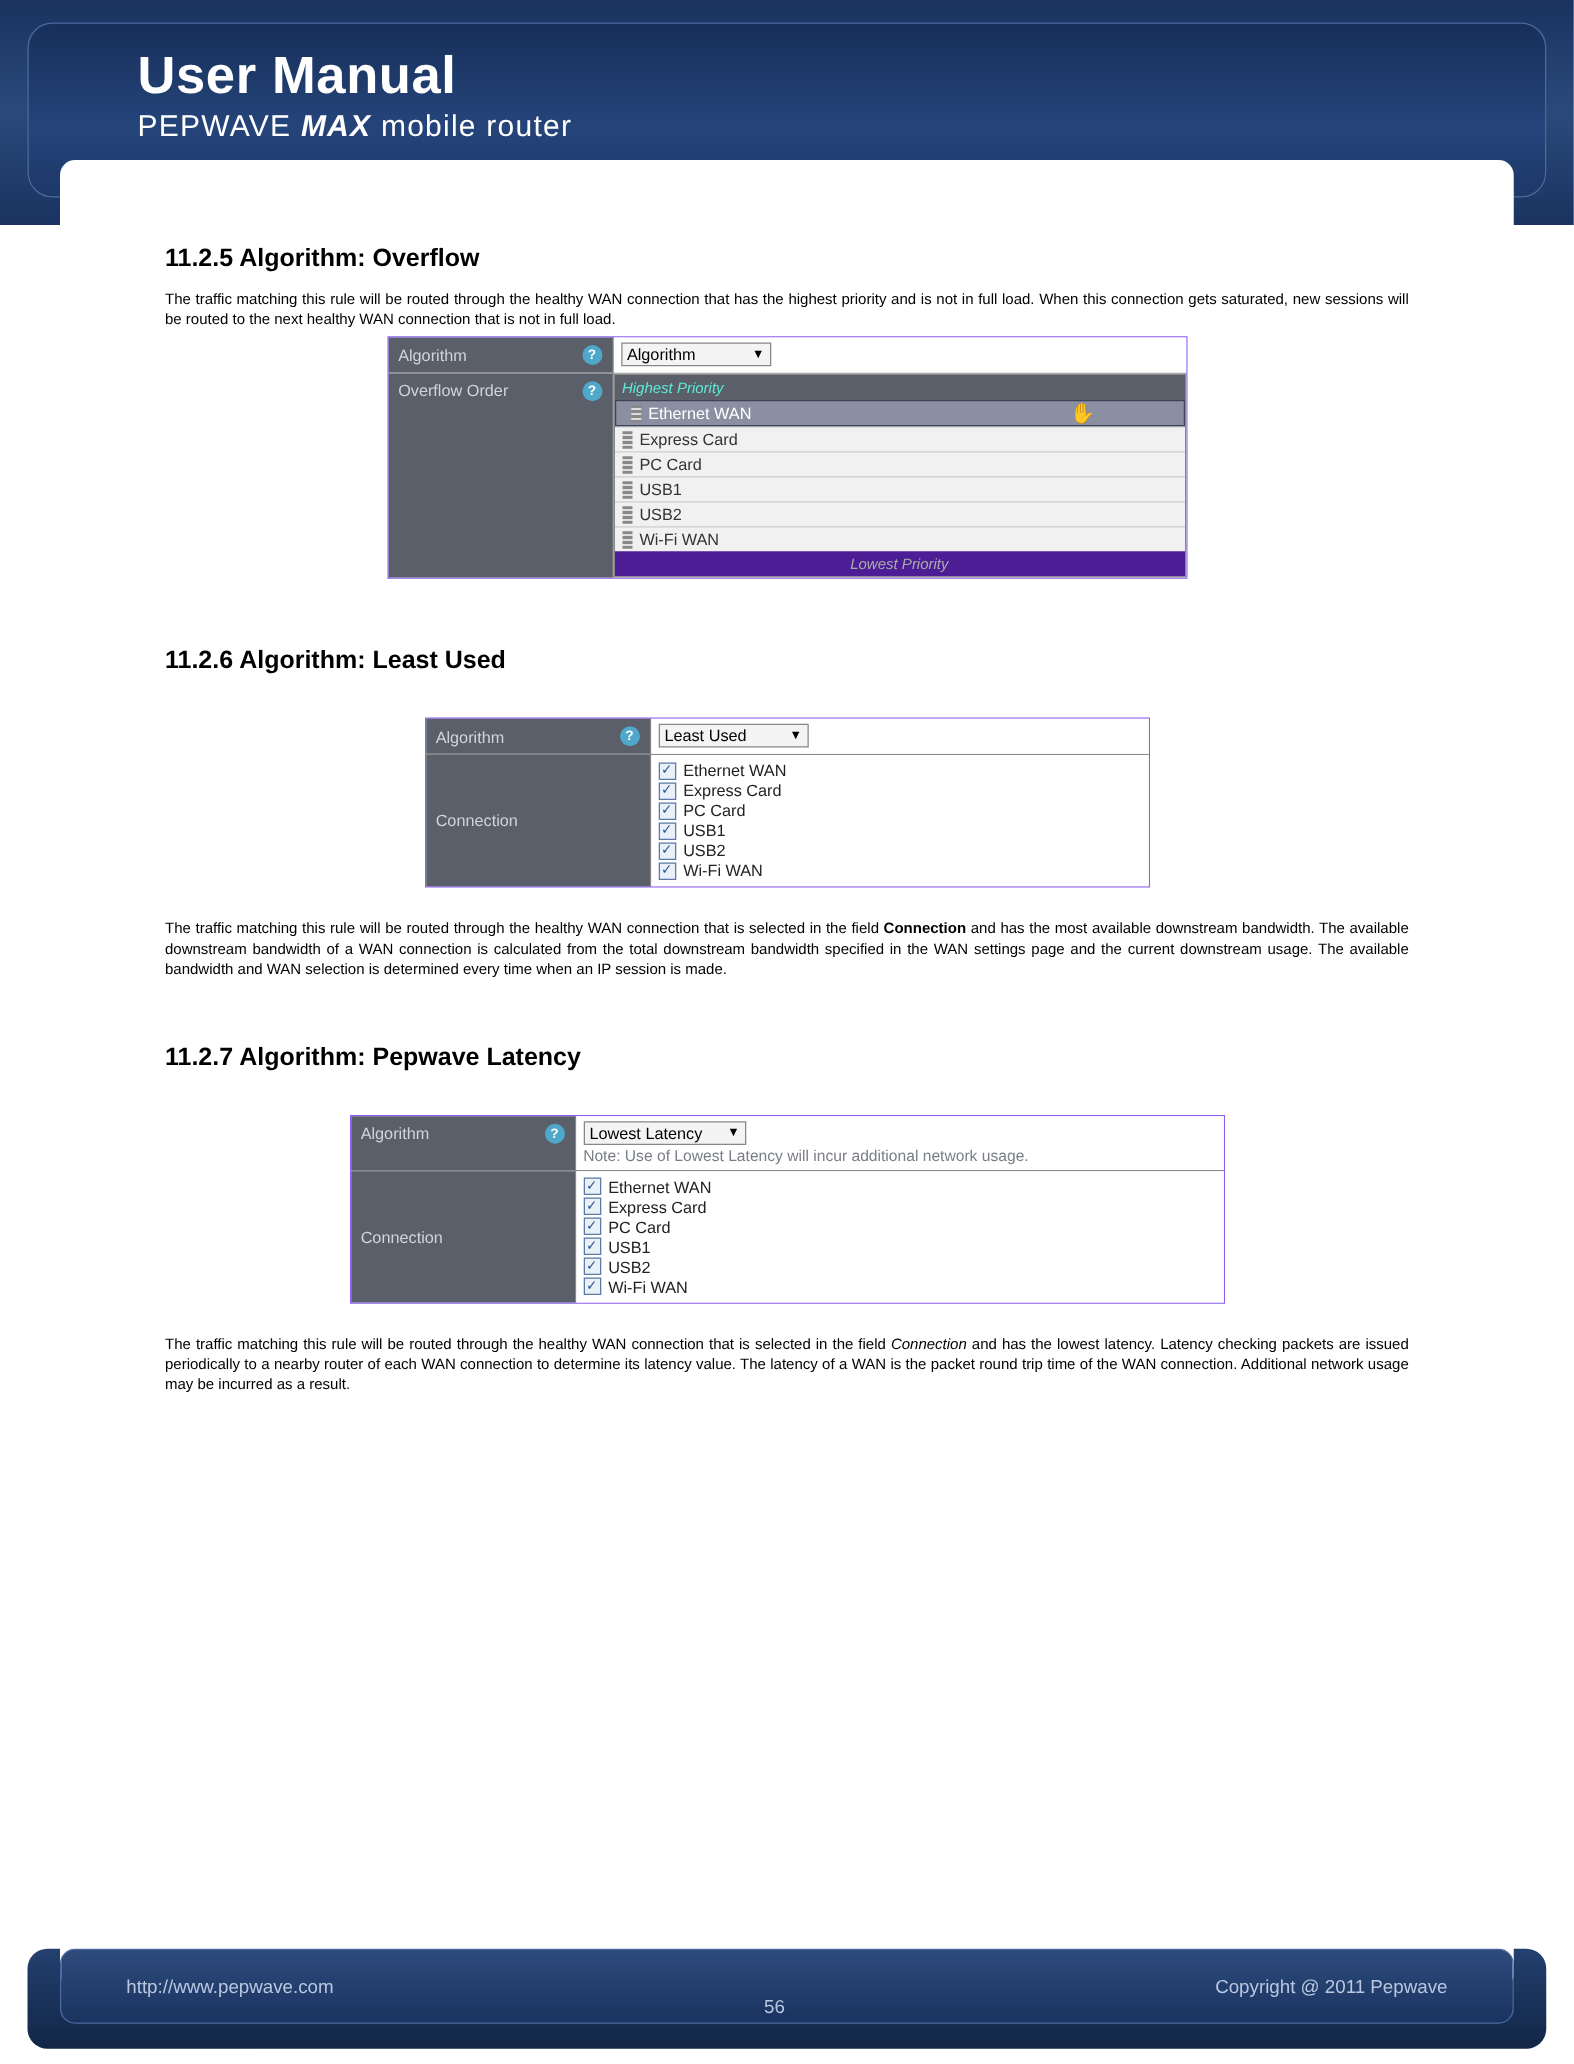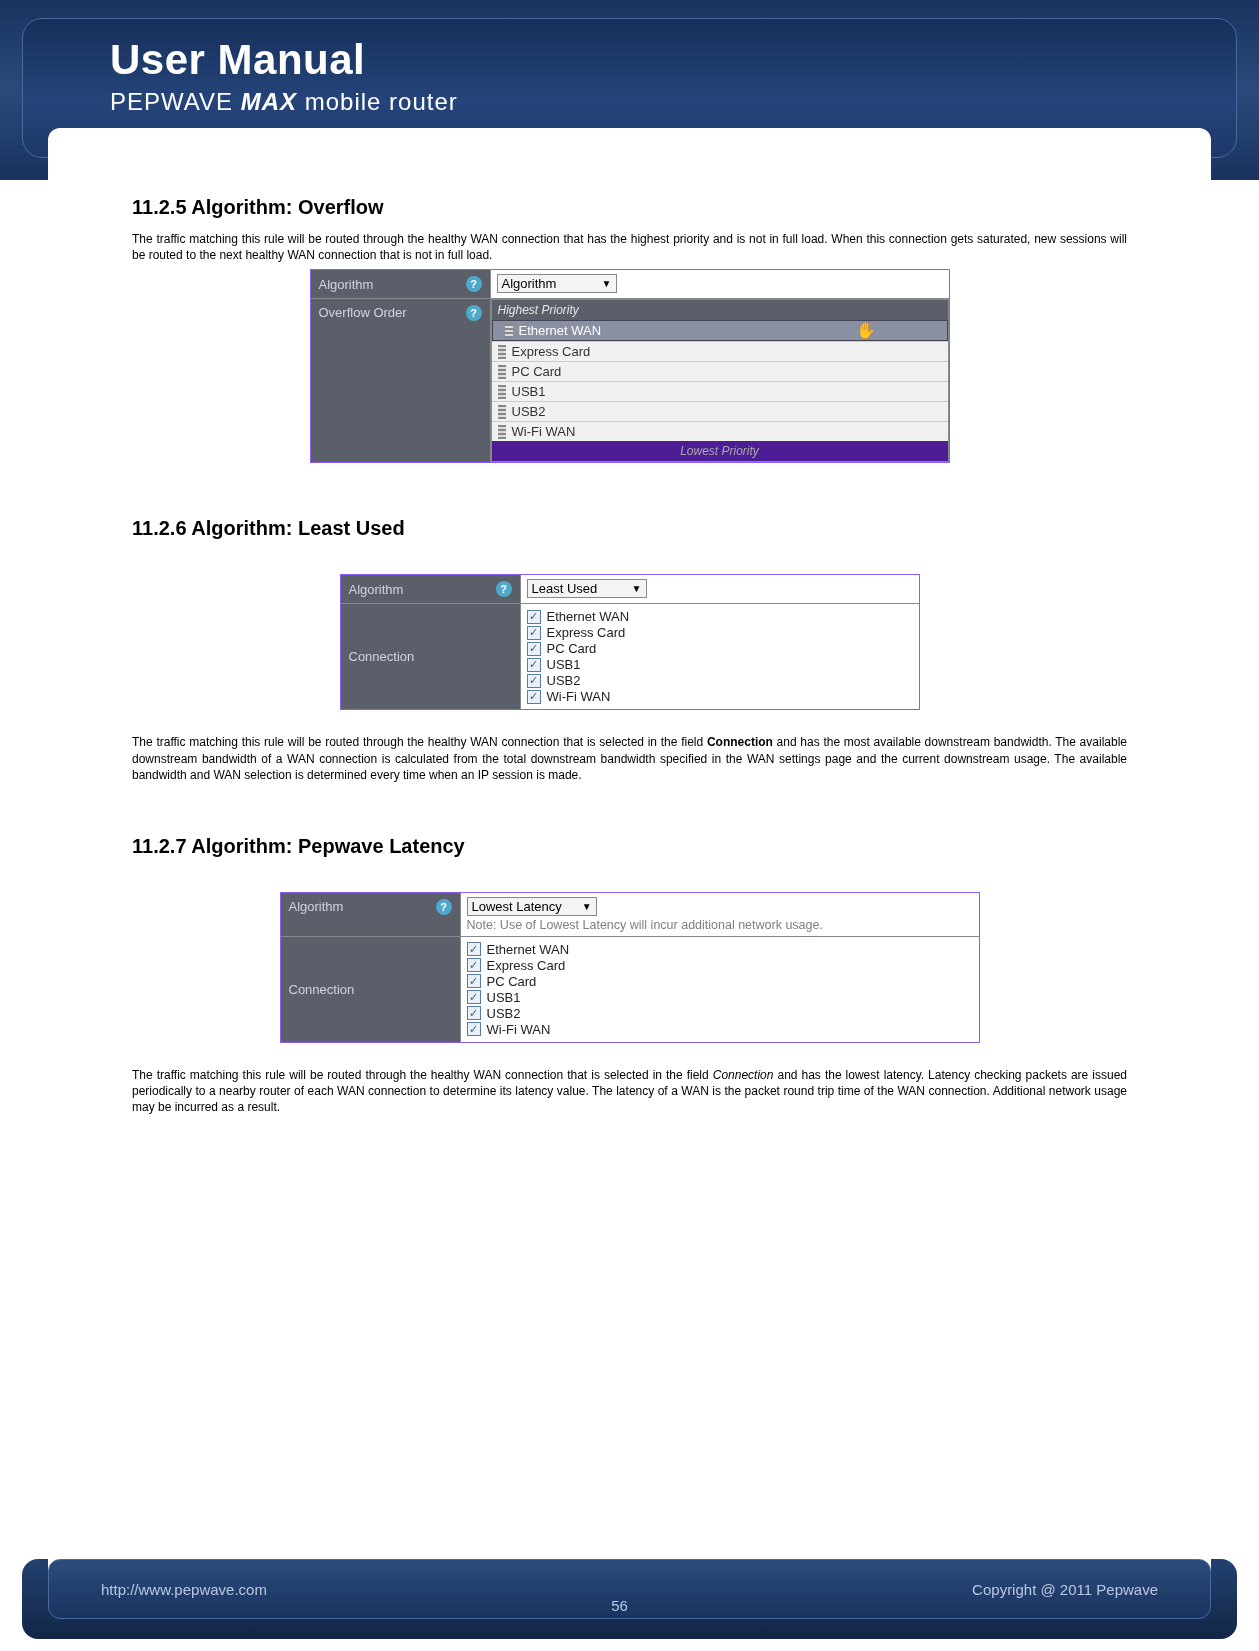--- a/index.html
+++ b/index.html
@@ -92,21 +92,21 @@
     font-size: 13px;
     border: 1px solid #888;
     background: #f4f4f4;
     padding: 1px 4px;
     display:inline-flex; align-items:center; gap:20px;
     min-width: 120px;
     justify-content: space-between;
   }
   .sel-arrow { font-size:10px; }
   .prio-box { border:1px solid #888; background:#fff; }
-  .prio-head { background:#5a5f6a; color:#e5e5e5; font-size:12px; padding:3px 6px; font-style: italic;}
+  .prio-head { background:#5a5f6a; color:#5eead4; font-size:12px; padding:3px 6px; font-style: italic;}
   .prio-item {
     display:flex; align-items:center; gap:6px;
     border-top:1px solid #ccc; background:#f1f1f1;
     font-size:13px; padding:2px 6px; color:#333;
   }
   .prio-item.dragging {
     background:#8a8fa2; color:#fff; position:relative;
     border:1px solid #404455; padding-left:12px;
   }
   .grip { width:8px;height:14px;background:repeating-linear-gradient(#888,#888 2px,#ddd 2px,#ddd 4px); }

